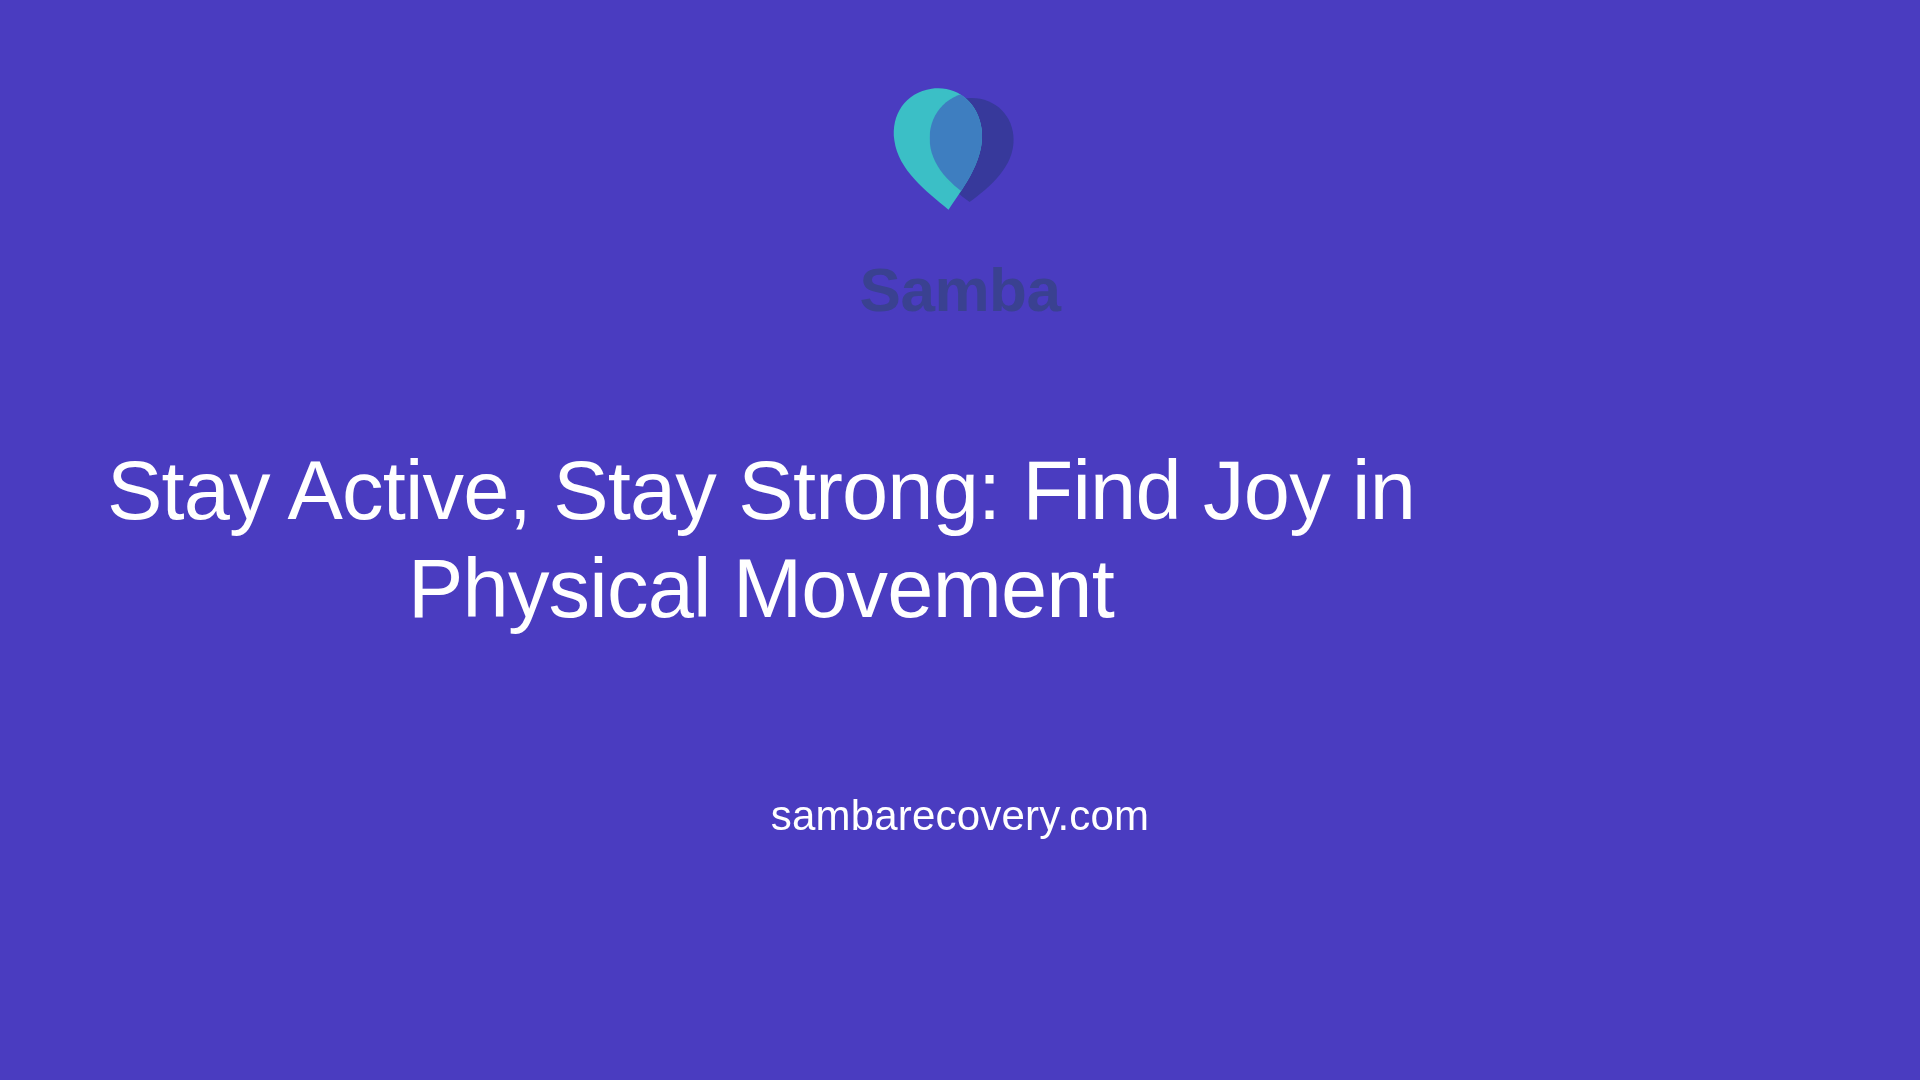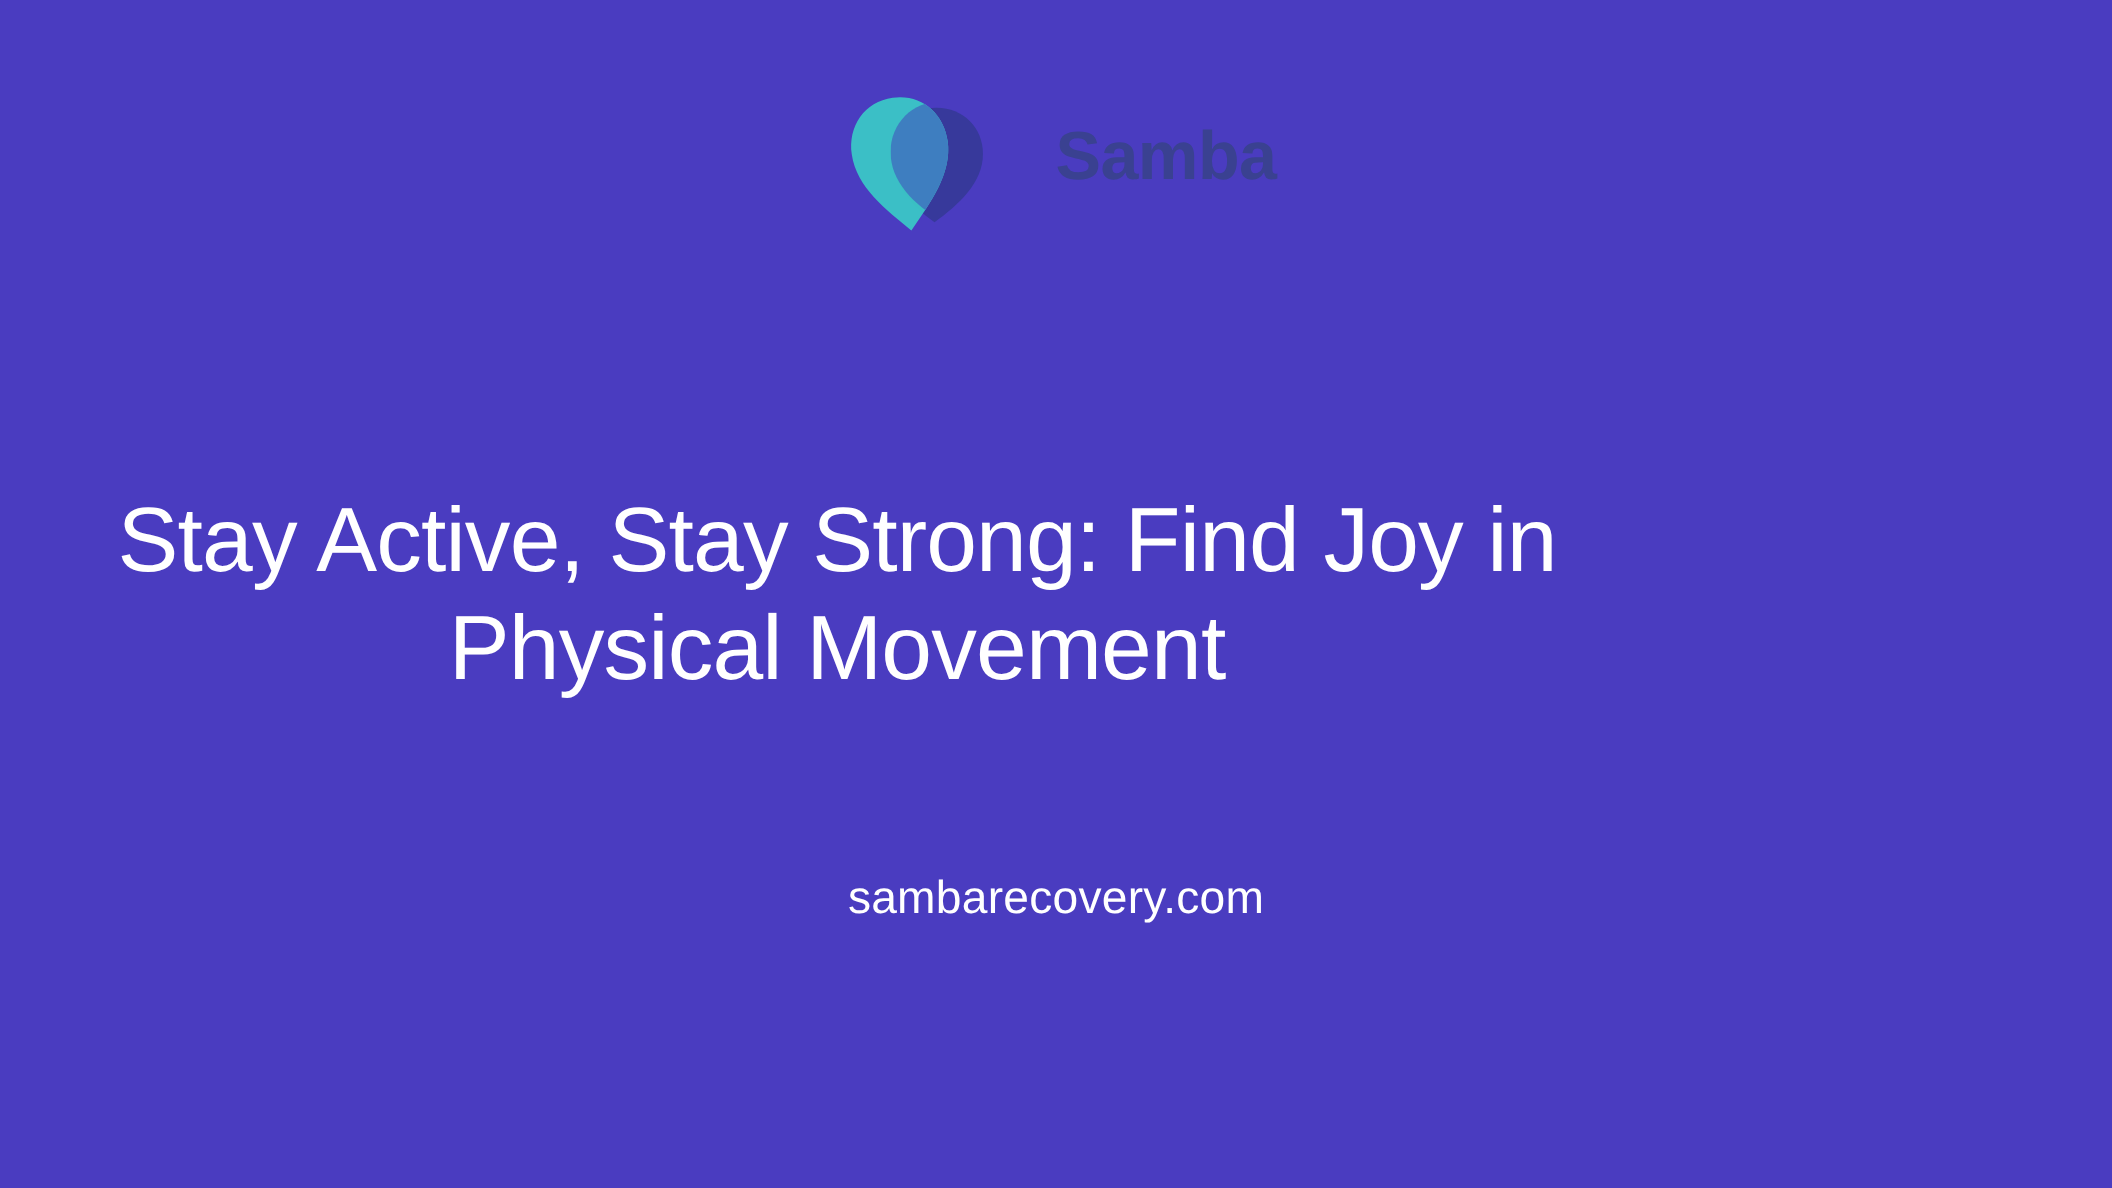--- a/index.html
+++ b/index.html
@@ -26,21 +26,21 @@
     box-sizing: border-box;
   }
 
   
   .brand {
     position: absolute;
     top: 70px;
     left: 50%;
     transform: translateX(-50%);
     display: flex;
-    flex-direction: row;
+    flex-direction: column;
     align-items: center;
     gap: 40px;
   }
 
   .brand-mark {
     width: 160px;
     height: 150px;
     position: relative;
     flex: 0 0 auto;
   }

